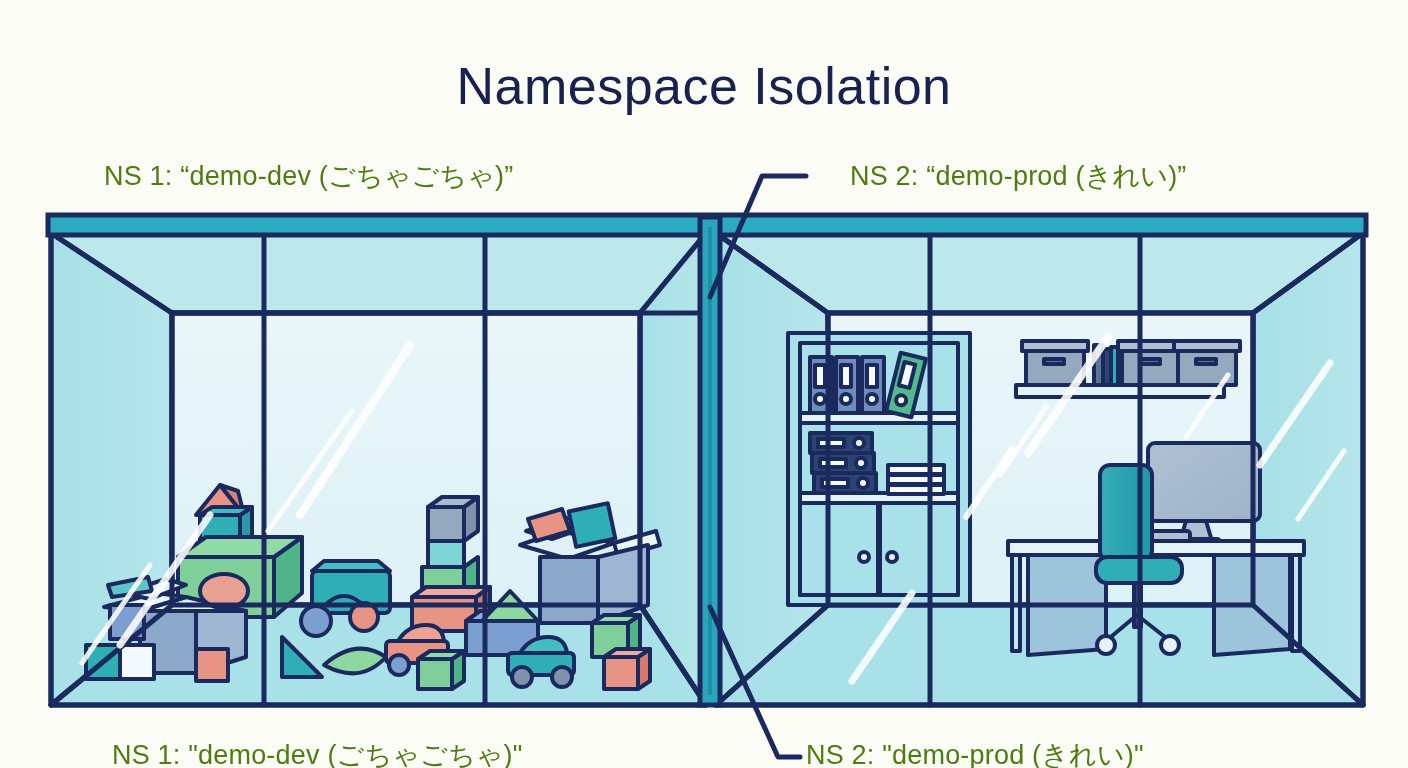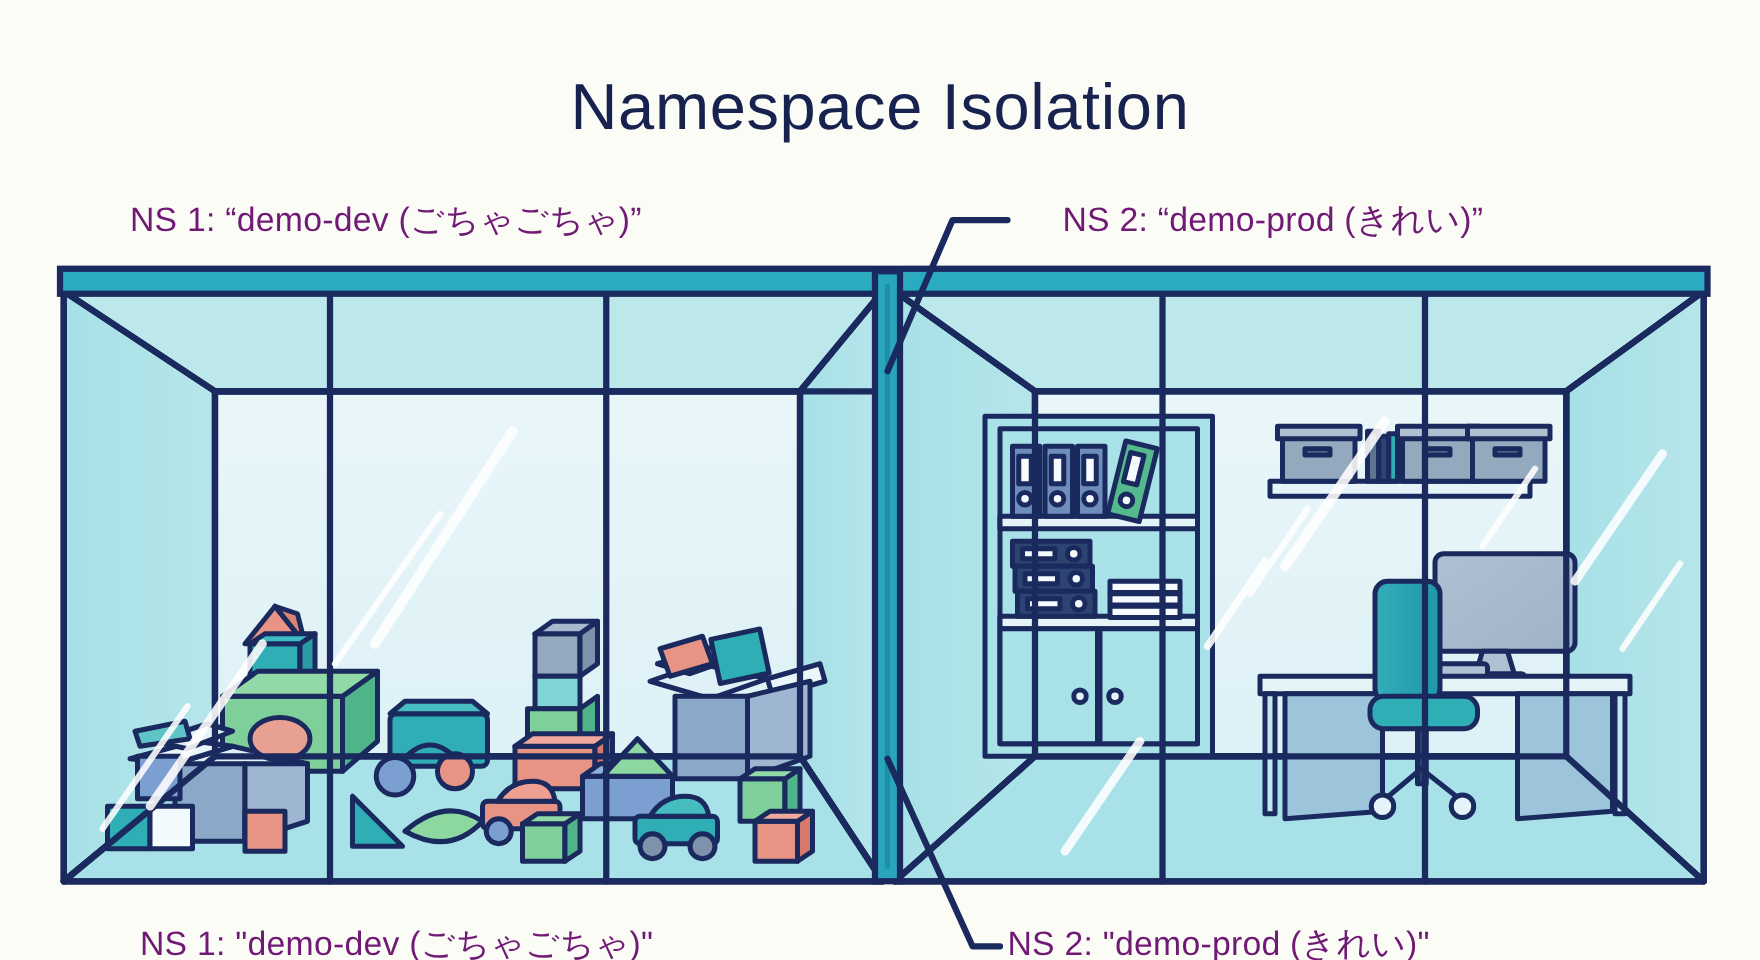--- a/index.html
+++ b/index.html
@@ -6,21 +6,21 @@
   body{
     width:1408px;height:768px;
     background:#FCFCF7;
     font-family:"Liberation Sans","DejaVu Sans",sans-serif;
     overflow:hidden;
     position:relative;
   }
   #stage{position:absolute;inset:0;width:1408px;height:768px;margin-top:45px;}
   .lbl{
     position:absolute;
-    color:#701a75;
+    color:#4d7c0f;
     font-size:27px;
     font-weight:500;
     letter-spacing:.2px;
     white-space:nowrap;
   }
   #title{
     position:absolute;
     left:0;right:0;top:11px;
     text-align:center;
     color:#17224F;

